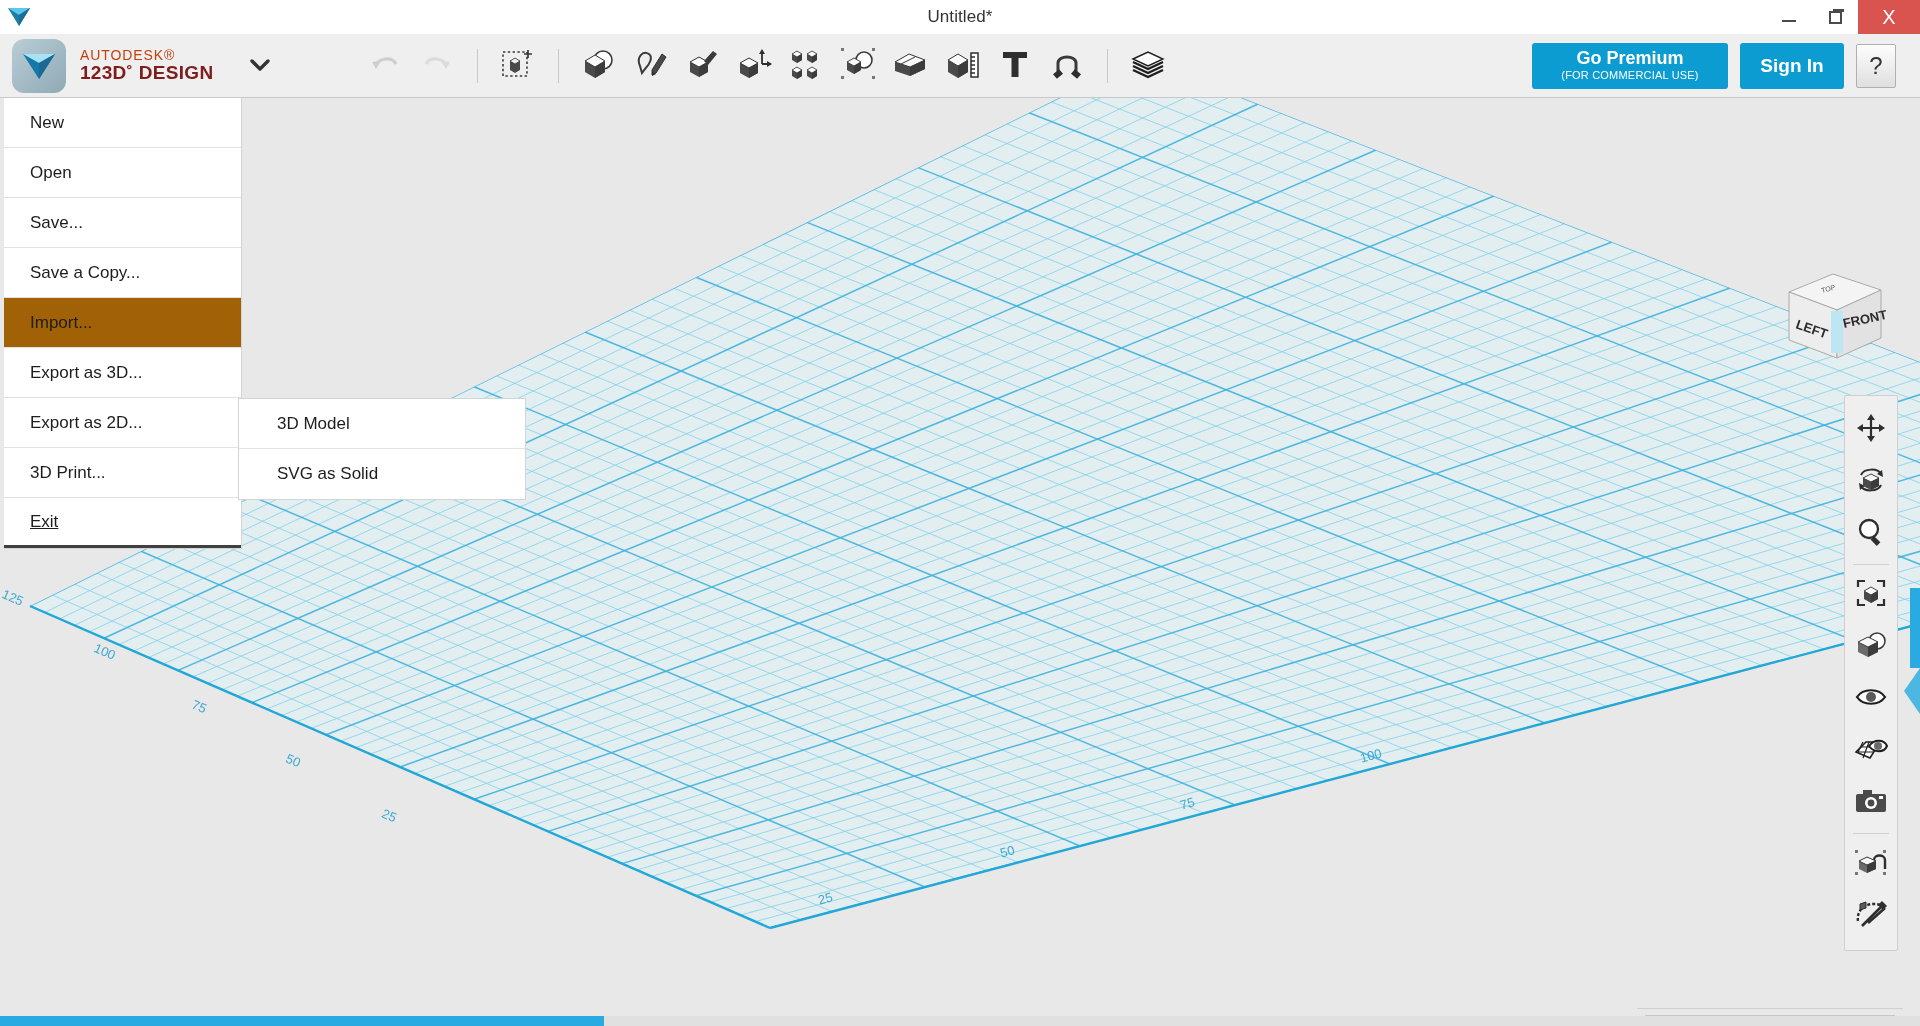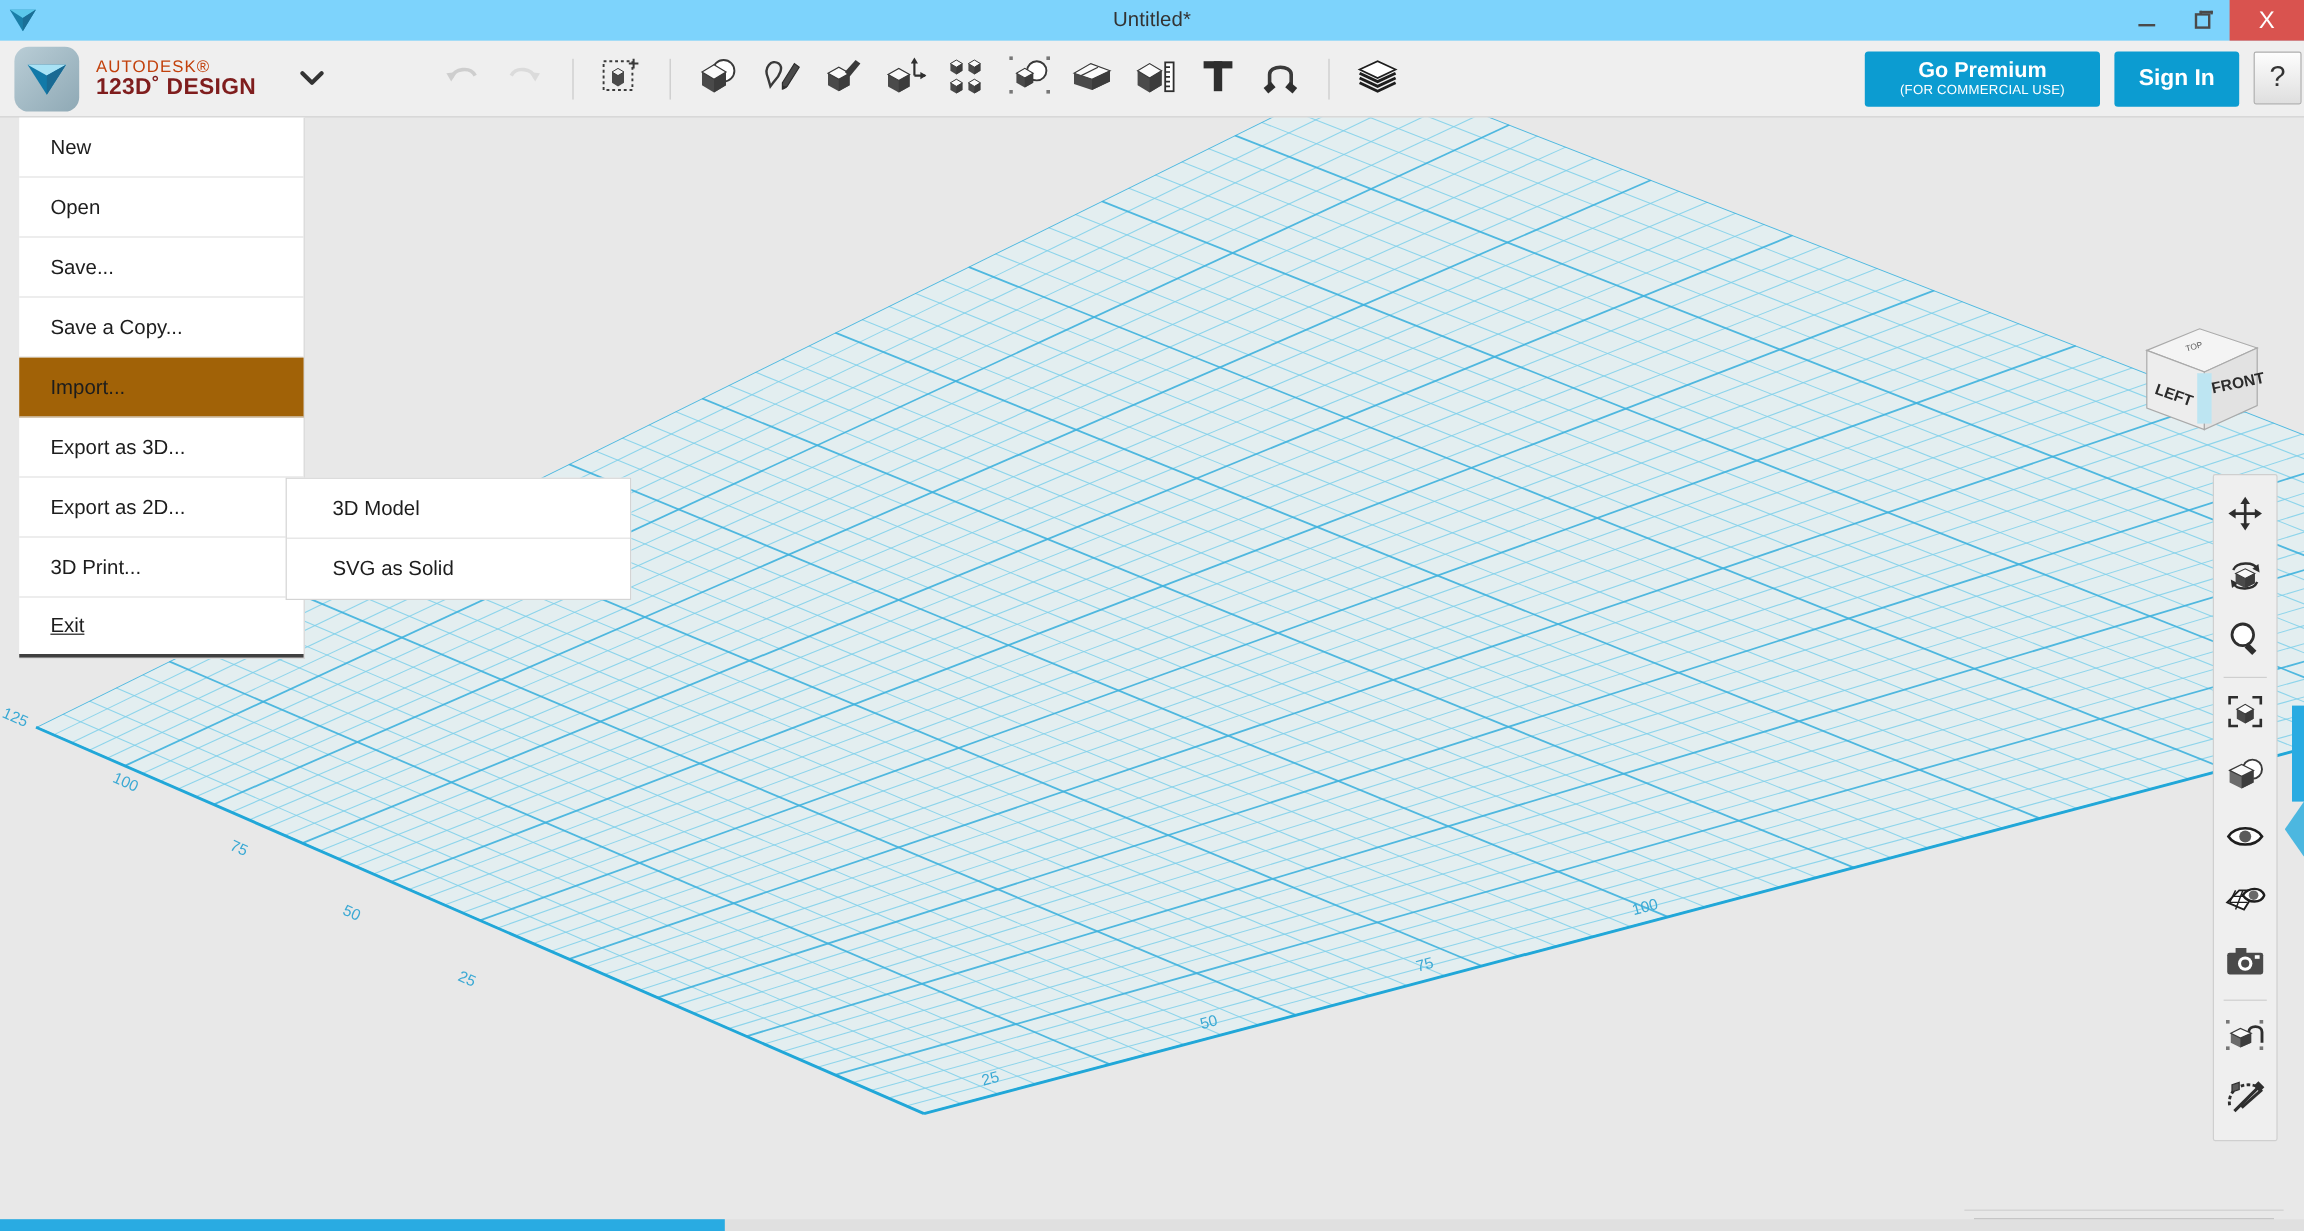--- a/index.html
+++ b/index.html
@@ -6,21 +6,21 @@
   html,body { width:1920px; height:1026px; overflow:hidden; }
   body {
     font-family:"Liberation Sans", sans-serif;
     background:#e8e8e8;
     -webkit-font-smoothing:antialiased;
   }
 
   
   #titlebar{
     position:absolute; top:0; left:0; width:1920px; height:34px;
-    background:#7dd3fc; display:flex; align-items:center;
+    background:#ffffff; display:flex; align-items:center;
   }
   #titlebar .tb-logo{
     width:38px; height:34px; display:flex; align-items:center; justify-content:center;
   }
   #titlebar .tb-title{
     position:absolute; left:0; right:0; text-align:center;
     font-size:17px; color:#333; letter-spacing:.1px;
     pointer-events:none;
   }
   .win-btns{ position:absolute; right:0; top:0; height:34px; display:flex; }
@@ -58,21 +58,21 @@
 
   .tsep{ width:1px; height:34px; background:#c9c9c9; margin:0 14px; }
 
   .ticon{
     width:46px; height:48px; margin:0 3px;
     display:flex; align-items:center; justify-content:center; cursor:pointer;
     border-radius:3px;
   }
   .ticon.disabled{ opacity:.32; cursor:default; }
 
-  .right-group{ margin-left:auto; display:flex; align-items:flex-start; padding-right:2px; }
+  .right-group{ margin-left:auto; display:flex; align-items:center; padding-right:24px; }
   .btn-premium{
     background:#0c9cd1; color:#fff; height:46px; min-width:196px;
     border-radius:3px; display:flex; flex-direction:column;
     align-items:center; justify-content:center; cursor:pointer; padding:0 16px;
   }
   .btn-premium .p1{ font-size:18px; font-weight:bold; line-height:1.05; }
   .btn-premium .p2{ font-size:11px; line-height:1.3; letter-spacing:.2px; }
   .btn-signin{
     background:#0c9cd1; color:#fff; height:46px; min-width:104px; margin-left:12px;
     border-radius:3px; display:flex; align-items:center; justify-content:center;
@@ -129,21 +129,21 @@
     background:#e8e8e8; border-top:1px solid #d0d0d0;
     padding:6px 8px;
   }
   #editgrid .eg-title{
     background:#c6c6c6; text-align:center; font-size:15px; font-weight:bold;
     color:#222; padding:5px 0; cursor:pointer;
   }
 
   
   #filemenu{
-    position:absolute; top:98px; left:16px; width:238px;
+    position:absolute; top:98px; left:4px; width:238px;
     background:#fff; border-right:1px solid #d4d4d4; border-bottom:1px solid #d4d4d4;
     z-index:40;
   }
   .mi{
     height:50px; display:flex; align-items:center; padding-left:26px;
     font-size:17px; color:#1d1d1d; border-bottom:1px solid #e2e2e2; cursor:pointer;
   }
   .mi:last-child{ border-bottom:3px solid #404040;text-decoration:underline; }
   .mi.active{ background:#a16207; }
 

